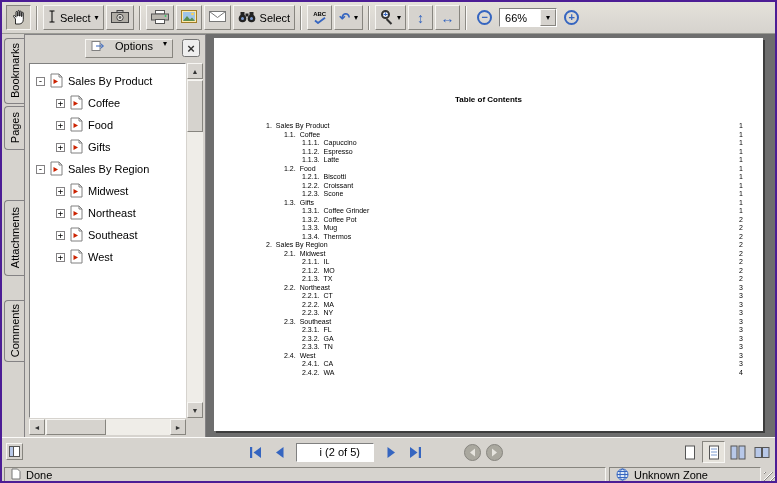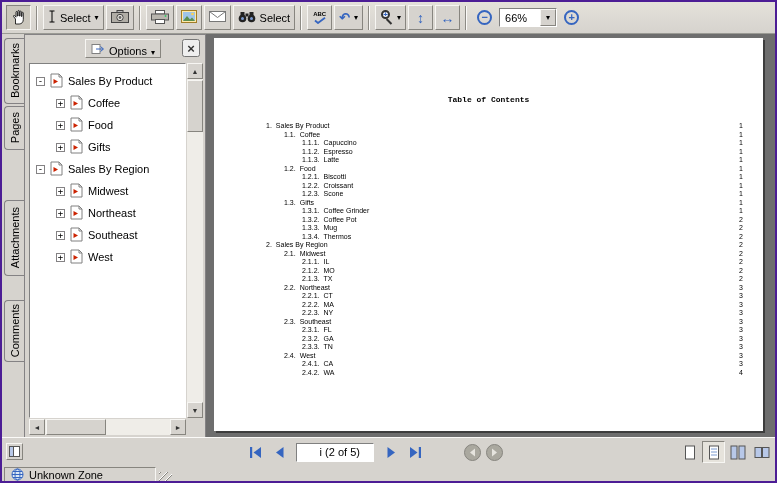--- a/index.html
+++ b/index.html
@@ -43,21 +43,21 @@
   .tabstrip { position:absolute; left:0; top:0; width:22px; height:403px; background:#d6d3ce; }
   .side-tab { position:absolute; left:2px; width:20px; background:#d6d3ce;
               border:1px solid #848284; border-right:none; border-radius:4px 0 0 4px;
               display:flex; align-items:center; justify-content:center; cursor:default; }
   .side-tab span { writing-mode:vertical-rl; transform:rotate(180deg); font-size:11px; white-space:nowrap; }
 
   
   .panel { position:absolute; left:22px; top:0; width:182px; height:403px; background:#d6d3ce;
            border:1px solid #848284; border-bottom:none; }
   .panel-header { position:absolute; left:0; top:0; right:0; height:27px; display:flex; align-items:center; }
-  .options-btn { position:absolute; left:60px; top:4px; height:19px; display:flex; align-items:flex-end; gap:4px;
+  .options-btn { position:absolute; left:60px; top:4px; height:19px; display:flex; align-items:flex-start; gap:10px;
                  padding:0 5px; font-size:11px; }
   .close-btn { position:absolute; right:5px; top:4px; width:18px; height:18px; display:flex;
                align-items:center; justify-content:center; font-size:13px; font-weight:bold; color:#333; }
   .panel-body { position:absolute; left:4px; top:28px; right:19px; bottom:19px; background:#fff;
                 border:1px solid; border-color:#808080 #fff #fff #808080; overflow:hidden; padding:6px 2px; }
   .tree-item { display:flex; align-items:center; height:22px; gap:5px; white-space:nowrap; }
   .tree-item.lvl-0 { padding-left:4px; }
   .tree-item.lvl-1 { padding-left:24px; }
   .bm-expand { width:9px; height:9px; border:1px solid #848284; background:#fff; flex:none;
                font-size:9px; line-height:7px; text-align:center; font-family:"DejaVu Sans Mono",monospace; }
@@ -76,21 +76,21 @@
   .vthumb { position:absolute; left:0; top:17px; width:16px; height:52px; background:#d6d3ce;
             border:1px solid; border-color:#f7f6f3 #87857f #87857f #f7f6f3; }
   .hthumb { position:absolute; top:0; left:17px; height:16px; width:60px; background:#d6d3ce;
             border:1px solid; border-color:#f7f6f3 #87857f #87857f #f7f6f3; }
 
   
   .docarea { position:absolute; left:204px; top:0; width:573px; height:403px; background:#6e6e6e; overflow:hidden; }
   .page { position:absolute; left:8px; top:4px; width:549px; height:393px; background:#fff;
           box-shadow:2px 2px 0 #3d3d3d; }
   .doc-title { position:absolute; top:57px; left:0; width:100%; text-align:center;
-               font-size:8px; font-weight:bold;font-family:Liberation Mono, monospace; }
+               font-size:8px; font-weight:bold; }
   .toc { position:absolute; top:84px; left:0; right:0; }
   .toc-row { display:flex; justify-content:space-between; align-items:baseline;
              font-size:7px; line-height:8.5px; padding-right:20px; white-space:nowrap; }
   .toc-row .left { display:flex; gap:4px; }
   .toc-row.lvl-1 { padding-left:52px; }
   .toc-row.lvl-2 { padding-left:70px; }
   .toc-row.lvl-3 { padding-left:88px; }
 
   
   .navbar { position:absolute; left:0; top:435px; width:777px; height:28px; background:#d6d3ce;
@@ -738,20 +738,28 @@
       <button class="layout-btn">
         <svg width="16" height="13" viewBox="0 0 16 13">
             <rect x="1" y="1.5" width="6.5" height="10" fill="#b8c8e8" stroke="#555"></rect>
             <rect x="8.5" y="1.5" width="6.5" height="10" fill="#b8c8e8" stroke="#555"></rect>
           </svg>
       </button>
     </div>
   </div>
 
   <div class="statusbar">
+    <div class="status-cell grow">
+      <span>
+        <svg width="10" height="12" viewBox="0 0 10 12">
+            <path d="M1 1 h5.5 l2.5 2.5 v7.5 h-8 z" fill="#fff" stroke="#777"></path>
+          </svg>
+      </span>
+      <span>Done</span>
+    </div>
     <div class="status-cell zone">
       <span>
         <svg width="13" height="13" viewBox="0 0 13 13">
             <circle cx="6.5" cy="6.5" r="5.5" fill="#dce8f5" stroke="#3565c0"></circle>
             <ellipse cx="6.5" cy="6.5" rx="2.5" ry="5.5" fill="none" stroke="#3565c0"></ellipse>
             <path d="M1 6.5 H12 M1.8 3.5 H11.2 M1.8 9.5 H11.2" stroke="#3565c0" fill="none"></path>
           </svg>
       </span>
       <span>Unknown Zone</span>
     </div>

